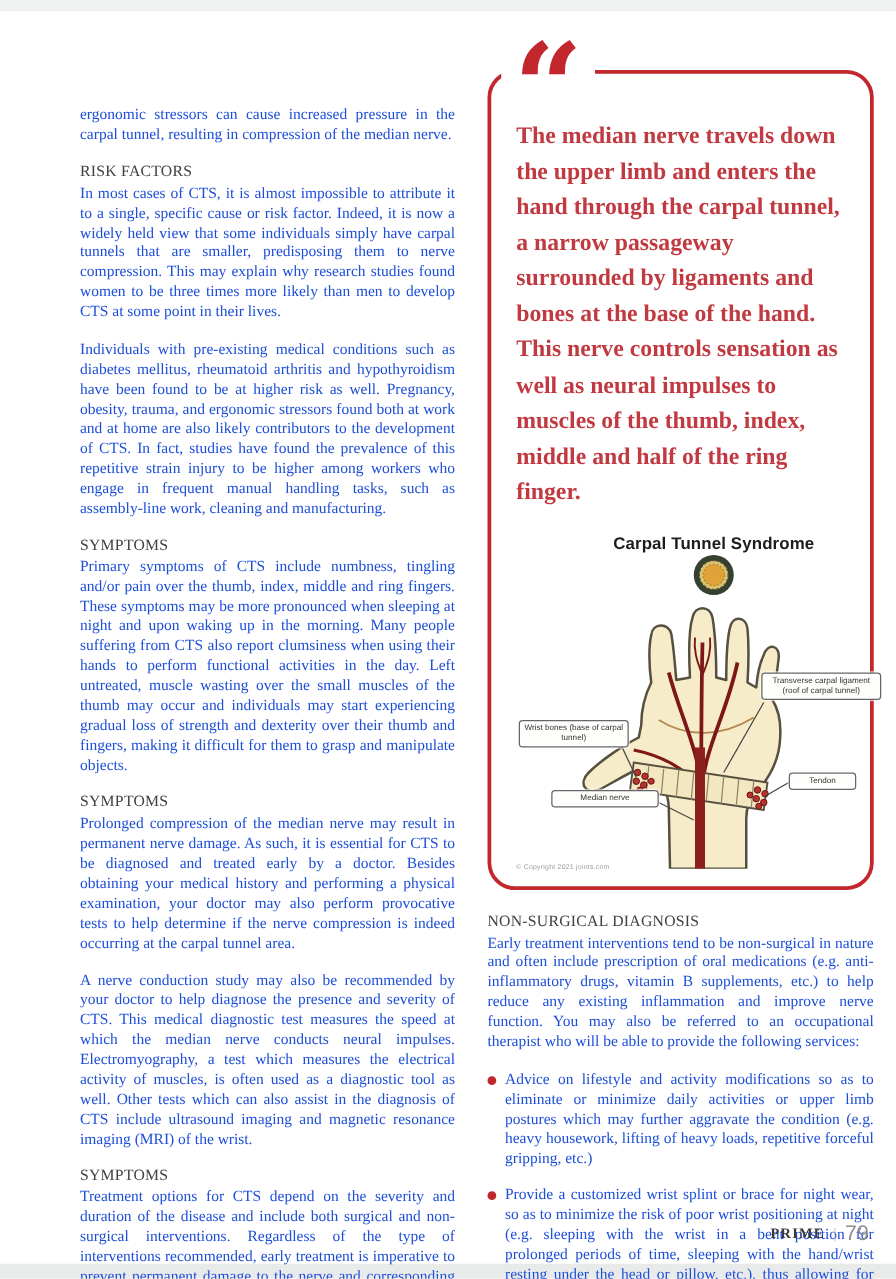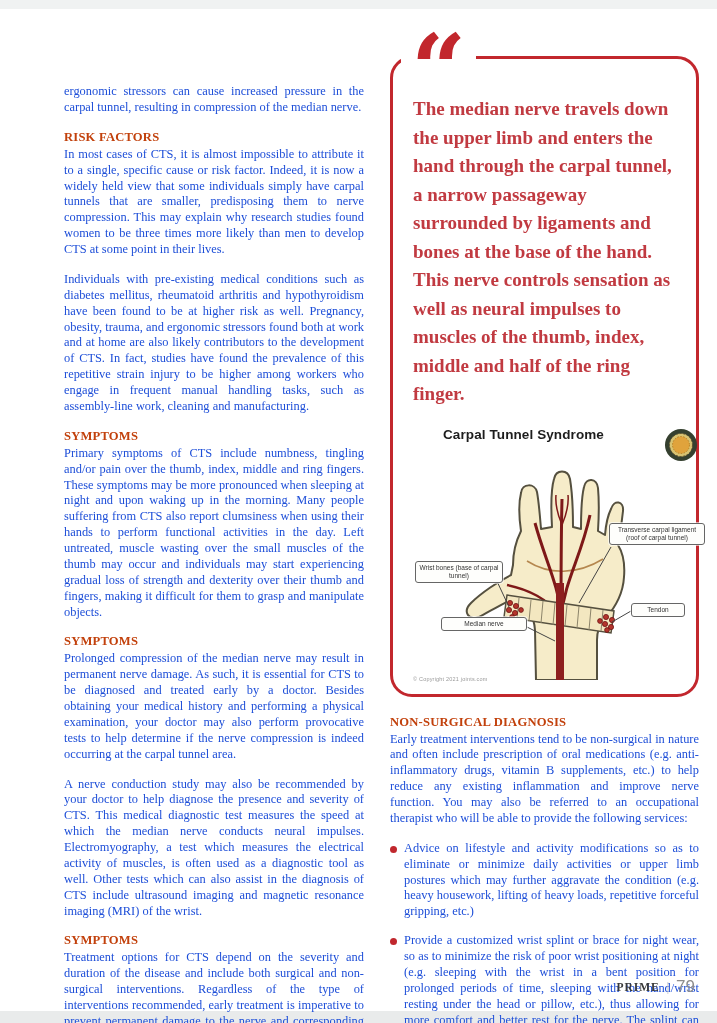--- a/index.html
+++ b/index.html
@@ -19,21 +19,21 @@
   }
   .col-left{flex:0 0 300px;padding-top:46px;}
   .col-right{flex:1;min-width:0;}
 
   
   .para{
     font-size:12.4px;line-height:1.28;color:#1d4ed8;
     text-align:justify;margin:0 0 14px 0;
   }
   .sec-heading{
-    font-size:12.6px;font-weight:bold;color:#c2410c;
+    font-size:12.6px;font-weight:normal;color:#404040;
     letter-spacing:.2px;margin:0 0 2px 0;
   }
   section{margin-bottom:2px;}
 
   
   .quote-box{
     position:relative;
     border:3px solid #c2272d;
     border-radius:22px;
     padding:36px 16px 14px 16px;
@@ -48,22 +48,23 @@
     font-weight:bold;
   }
   .quote-text{
     font-size:19px;line-height:1.5;font-weight:bold;
     color:#c13a41;text-align:left;margin:0 4px 18px 4px;
   }
 
   
   .diagram{position:relative;width:300px;margin:0 auto;}
   .diagram-header{
-    display:flex;align-items:flex-start;justify-content:space-between;
+    display:flex;align-items:center;justify-content:space-between;
     padding:0 10px 2px 34px;
+    flex-direction:column;
   }
   .diagram-title{
     font-family:"Liberation Sans", sans-serif;
     font-size:13.5px;font-weight:bold;color:#1d1d1d;letter-spacing:.1px;
   }
   .tunnel-icon{width:36px;height:36px;display:block;}
   .diagram-canvas{position:relative;width:300px;height:215px;}
   .diagram-canvas svg{position:absolute;top:0;left:0;}
   .callout{
     position:absolute;

